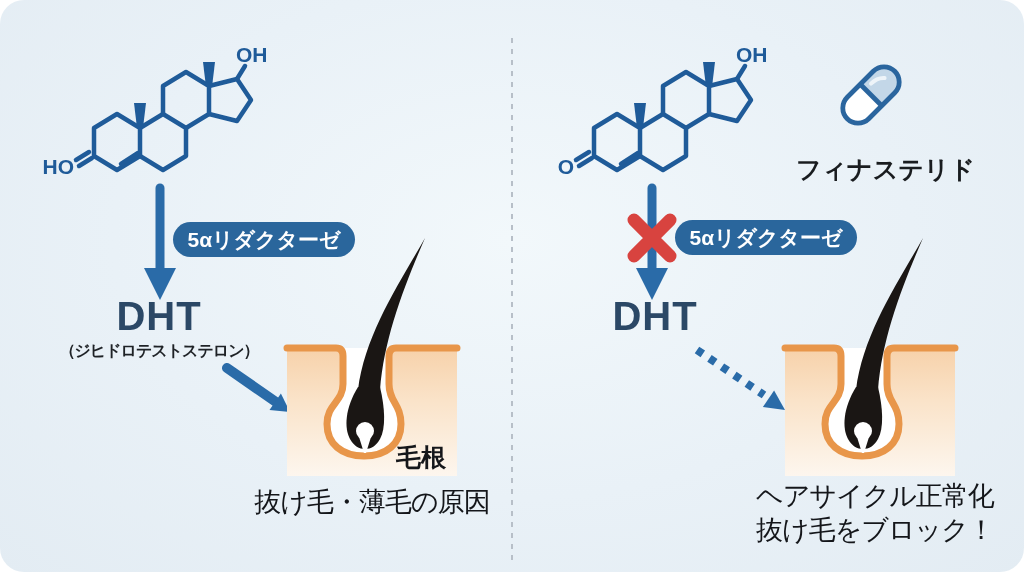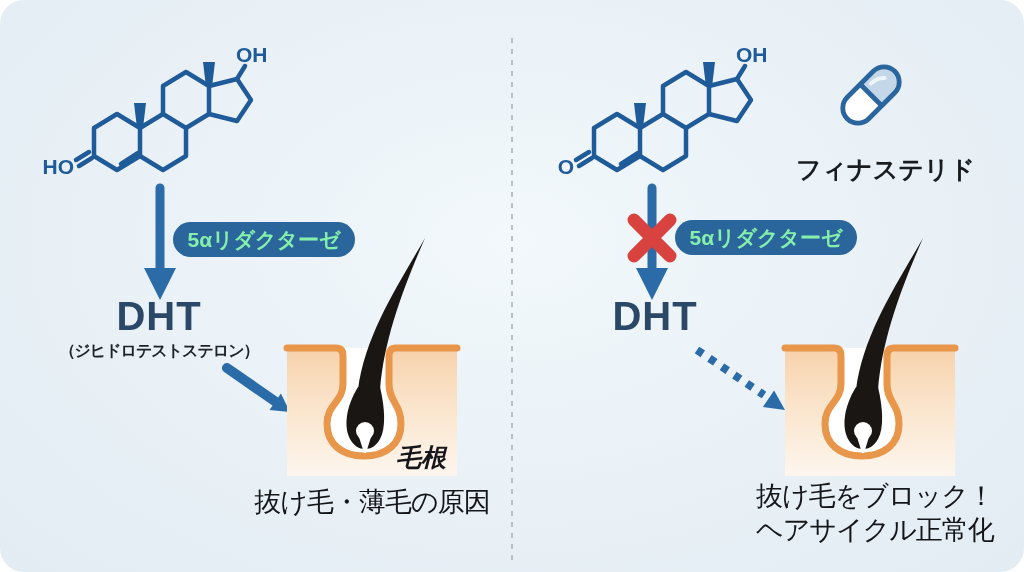--- a/index.html
+++ b/index.html
@@ -7,21 +7,21 @@
     position:relative;width:1024px;height:572px;overflow:hidden;border-radius:24px;
     background:radial-gradient(ellipse at 50% 42%, #f2f8fb 0%, #e9f1f7 55%, #e3ecf3 100%);
     font-family:"Liberation Sans","DejaVu Sans",sans-serif;
   }
   .abs{position:absolute;}
   .divider{
     left:511px;top:38px;width:2px;height:522px;
     background:repeating-linear-gradient(to bottom,#b7bfc8 0 5px,transparent 5px 11px);
   }
   .badge{
-    height:35px;border-radius:18px;background:#2a669c;color:#86efac;
+    height:35px;border-radius:18px;background:#2a669c;color:#ffffff;
     font-weight:bold;font-size:21px;display:flex;align-items:center;justify-content:center;
     letter-spacing:0px;padding:0 2px;box-sizing:border-box;
   }
   .dht{
     width:110px;text-align:center;font-size:40px;font-weight:bold;color:#2b4866;letter-spacing:1px;
   }
   .dht-sub{
     width:250px;text-align:center;font-size:16px;font-weight:bold;color:#1e2226;letter-spacing:-1px;
   }
   .drug-label{
@@ -89,21 +89,21 @@
       </linearGradient>
     </defs>
     <rect x="4" y="118" width="170" height="126" fill="url(#skinGrad)"></rect>
     <path d="M60,116 L106,116 L106,152 C106,170 118,172 118,192 C118,212 103,224 81,224 C59,224 44,212 44,192 C44,172 60,170 60,152 Z" fill="#ffffff"></path>
     <path d="M4,116 L53,116 Q60,116 60,124 L60,152 C60,170 44,172 44,192 C44,212 59,224 81,224 C103,224 118,212 118,192 C118,172 106,170 106,152 L106,124 Q106,116 113,116 L174,116" fill="none" stroke="#e8964a" stroke-width="7" stroke-linecap="round" stroke-linejoin="round"></path>
     <path d="M142,6 C122,52 101,105 97,158 L75,158 C82,102 116,52 142,6 Z" fill="#1a1614"></path>
     <path d="M97,155 C102,176 103,196 97,207 C93,214 88,217 82,217 C76,217 71,214 67,207 C61,196 62,176 75,155 Z" fill="#1a1614"></path>
     <circle cx="82" cy="199" r="9" fill="#ffffff"></circle>
     <polygon points="76,205 88,205 83,221 81,221" fill="#ffffff"></polygon>
   </svg>
-  <div class="abs follicle-label" style="left:396px;top:441px;font-style:italic;">毛根</div>
+  <div class="abs follicle-label" style="left:396px;top:441px;">毛根</div>
 
   <div class="abs caption center" style="left:237px;top:484px;">抜け毛・薄毛の原因</div>
 
   <svg class="abs" style="left:540px;top:35px;" width="225" height="150" viewBox="0 0 225 150">
     <g stroke="#1f5b99" stroke-width="4.5" stroke-linecap="round" stroke-linejoin="round" fill="none">
       <path d="M77,79 L100,93 L100,121 L77,135 L54,121 L54,93 Z"></path>
       <path d="M100,93 L123,79 L146,93 L146,121 L123,135 L100,121"></path>
       <path d="M123,79 L123,51 L146,37 L169,51 L169,79 M169,79 L146,93"></path>
       <path d="M169,51 L197,44 L211,65 L197,86 L169,79"></path>
       <path d="M81,129 L98,118"></path>
@@ -161,17 +161,17 @@
     <rect x="4" y="118" width="170" height="126" fill="url(#skinGrad2)"></rect>
     <path d="M60,116 L106,116 L106,152 C106,170 118,172 118,192 C118,212 103,224 81,224 C59,224 44,212 44,192 C44,172 60,170 60,152 Z" fill="#ffffff"></path>
     <path d="M4,116 L53,116 Q60,116 60,124 L60,152 C60,170 44,172 44,192 C44,212 59,224 81,224 C103,224 118,212 118,192 C118,172 106,170 106,152 L106,124 Q106,116 113,116 L174,116" fill="none" stroke="#e8964a" stroke-width="7" stroke-linecap="round" stroke-linejoin="round"></path>
     <path d="M142,6 C122,52 101,105 97,158 L75,158 C82,102 116,52 142,6 Z" fill="#1a1614"></path>
     <path d="M97,155 C102,176 103,196 97,207 C93,214 88,217 82,217 C76,217 71,214 67,207 C61,196 62,176 75,155 Z" fill="#1a1614"></path>
     <circle cx="82" cy="199" r="9" fill="#ffffff"></circle>
     <polygon points="76,205 88,205 83,221 81,221" fill="#ffffff"></polygon>
   </svg>
 
   <div class="abs caption two-line" style="left:756px;top:479px;">
+    <div>ヘアサイクル正常化</div>
     <div>抜け毛をブロック！</div>
-    <div>ヘアサイクル正常化</div>
   </div>
 
 </div>
 
 </body></html>

